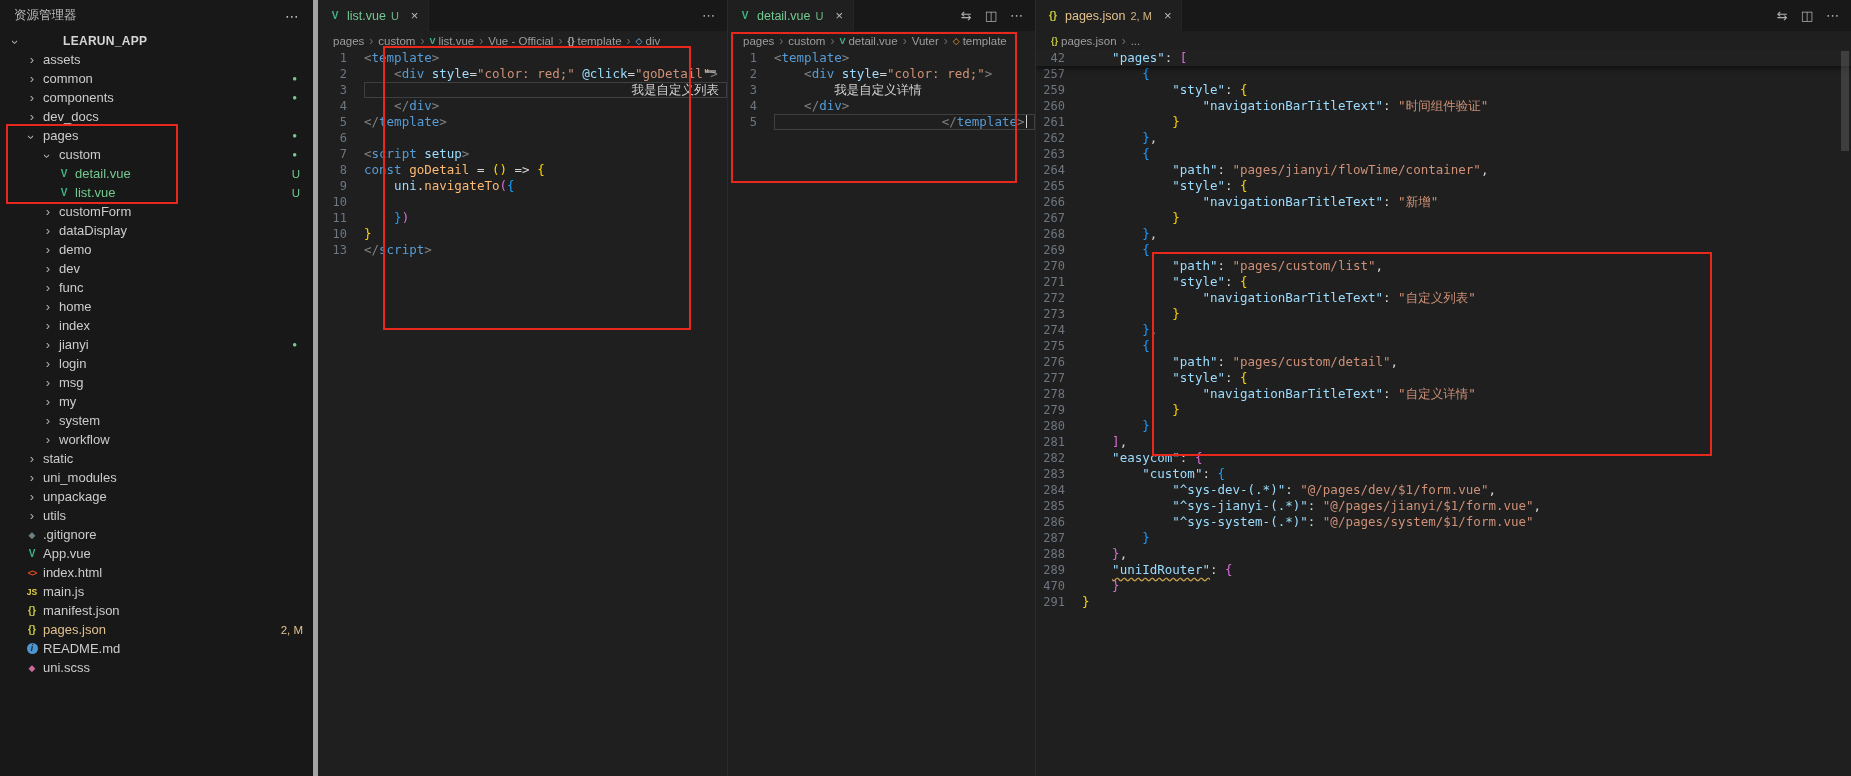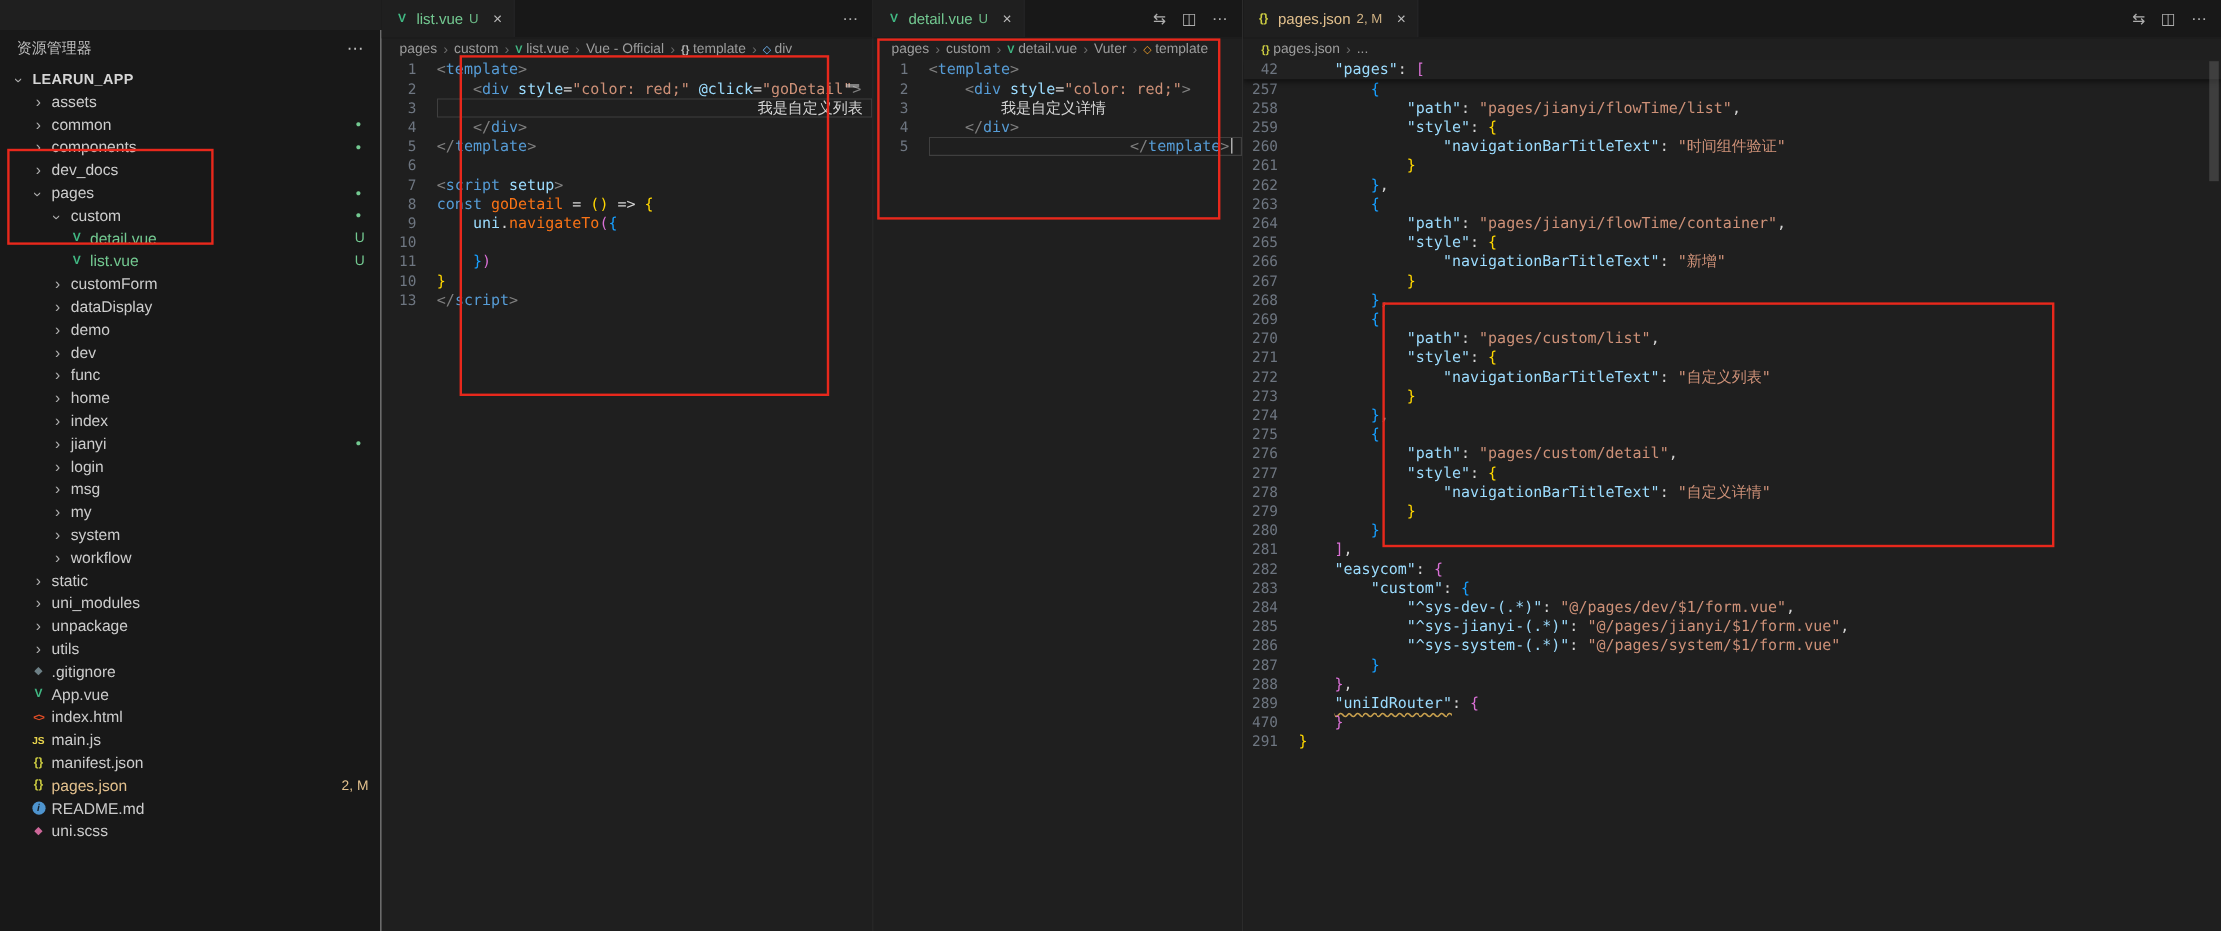--- a/index.html
+++ b/index.html
@@ -6,21 +6,21 @@
   html,body { margin:0; padding:0; }
   body {
     width:1851px; height:776px; overflow:hidden; position:relative;
     background:#1f1f1f; color:#cccccc;
     font-family:"Liberation Sans","DejaVu Sans",sans-serif;
     cursor:default;
   }
   .app { display:flex; width:1851px; height:776px; }
 
   
-  .sidebar { width:318px; flex-shrink:0; background:#181818; border-right:1px solid #a3a3a3; overflow:hidden;margin-top:25px; }
+  .sidebar { width:318px; flex-shrink:0; background:#181818; border-right:5px solid #a3a3a3; overflow:hidden; }
   .sidebar-header { height:31px; display:flex; align-items:center; justify-content:space-between; padding:0 14px 0 14px; font-size:12.5px; color:#bdbdbd; }
   .sb-actions { color:#bdbdbd; font-size:14px; }
   .tree { font-size:13px; }
   .tree-row { height:19px; display:flex; align-items:center; white-space:nowrap; }
   .chev { width:16px; flex-shrink:0; color:#b0b0b0; font-size:13px; display:inline-flex; justify-content:center; transform-origin:45% 55%; }
   .chev.open { transform:rotate(90deg); }
   .fi { width:16px; flex-shrink:0; text-align:center; font-weight:bold; font-size:10px; }
   .ic-vue { color:#41b883; }
   .ic-json { color:#cbcb41; }
   .ic-js { color:#e8d44d; font-size:8.5px; }
@@ -67,21 +67,21 @@
   .lc { white-space:pre; flex:1; padding-right:8px; }
   .cur > .lc { box-shadow: inset 0 0 0 1px #3f3f3f; text-align: right; }
   .sticky { background:#212121; box-shadow:0 3px 4px rgba(0,0,0,.45); position:relative; z-index:3; }
   .caret { display:inline-block; width:1.5px; height:13px; background:#d0d0d0; vertical-align:-2px; margin-left:1px; }
 
   .t-p   { color:#808080; }
   .t-tag { color:#569cd6; }
   .t-attr{ color:#9cdcfe; }
   .t-str { color:#ce9178; }
   .t-kw  { color:#569cd6; }
-  .t-fn  { color:#f97316;text-align:right; }
+  .t-fn  { color:#fdba74;text-align:right; }
   .t-var { color:#9cdcfe;text-align:right; }
   .t-op  { color:#d4d4d4; }
   .t-txt { color:#d4d4d4; }
   .t-key { color:#9cdcfe; }
   .t-keyw{ color:#9cdcfe; text-decoration:underline; text-decoration-style:wavy; text-decoration-color:#c8a04d; text-underline-offset:3px; }
   .t-b1  { color:#ffd700; }
   .t-b2  { color:#da70d6; }
   .t-b3  { color:#179fff; }
 
   
@@ -92,21 +92,21 @@
 </head>
 <body>
 
 <div class="app">
   <div class="sidebar">
     <div class="sidebar-header">
       <span>资源管理器</span>
       <span class="sb-actions">⋯</span>
     </div>
     <div class="tree">
-        <div class="tree-row" style="padding-left: 8px;">
+        <div class="tree-row" style="padding-left: 8px; gap: 36px;">
           <span class="chev open">›</span>
           <span class="tree-label tree-root">LEARUN_APP</span>
         </div>
         <div class="tree-row" style="padding-left: 24px;">
           <span class="chev">›</span>
           <span class="tree-label">assets</span>
         </div>
         <div class="tree-row" style="padding-left: 24px;">
           <span class="chev">›</span>
           <span class="tree-label">common</span>
@@ -430,24 +430,20 @@
     <div class="code">
         <div class="code-line sticky">
           <span class="ln">42</span>
           <span class="lc"><span class="t-w">    </span><span class="t-key">"pages"</span><span class="t-op">: </span><span class="t-b2">[</span></span>
         </div>
         <div class="code-line">
           <span class="ln">257</span>
           <span class="lc"><span class="t-w">        </span><span class="t-b3">{</span></span>
         </div>
         <div class="code-line">
-          <span class="ln">258</span>
-          <span class="lc"><span class="t-w">            </span><span class="t-key">"path"</span><span class="t-op">: </span><span class="t-str">"pages/jianyi/flowTime/list"</span><span class="t-op">,</span></span>
-        </div>
-        <div class="code-line">
           <span class="ln">259</span>
           <span class="lc"><span class="t-w">            </span><span class="t-key">"style"</span><span class="t-op">: </span><span class="t-b1">{</span></span>
         </div>
         <div class="code-line">
           <span class="ln">260</span>
           <span class="lc"><span class="t-w">                </span><span class="t-key">"navigationBarTitleText"</span><span class="t-op">: </span><span class="t-str">"时间组件验证"</span></span>
         </div>
         <div class="code-line">
           <span class="ln">261</span>
           <span class="lc"><span class="t-w">            </span><span class="t-b1">}</span></span>

